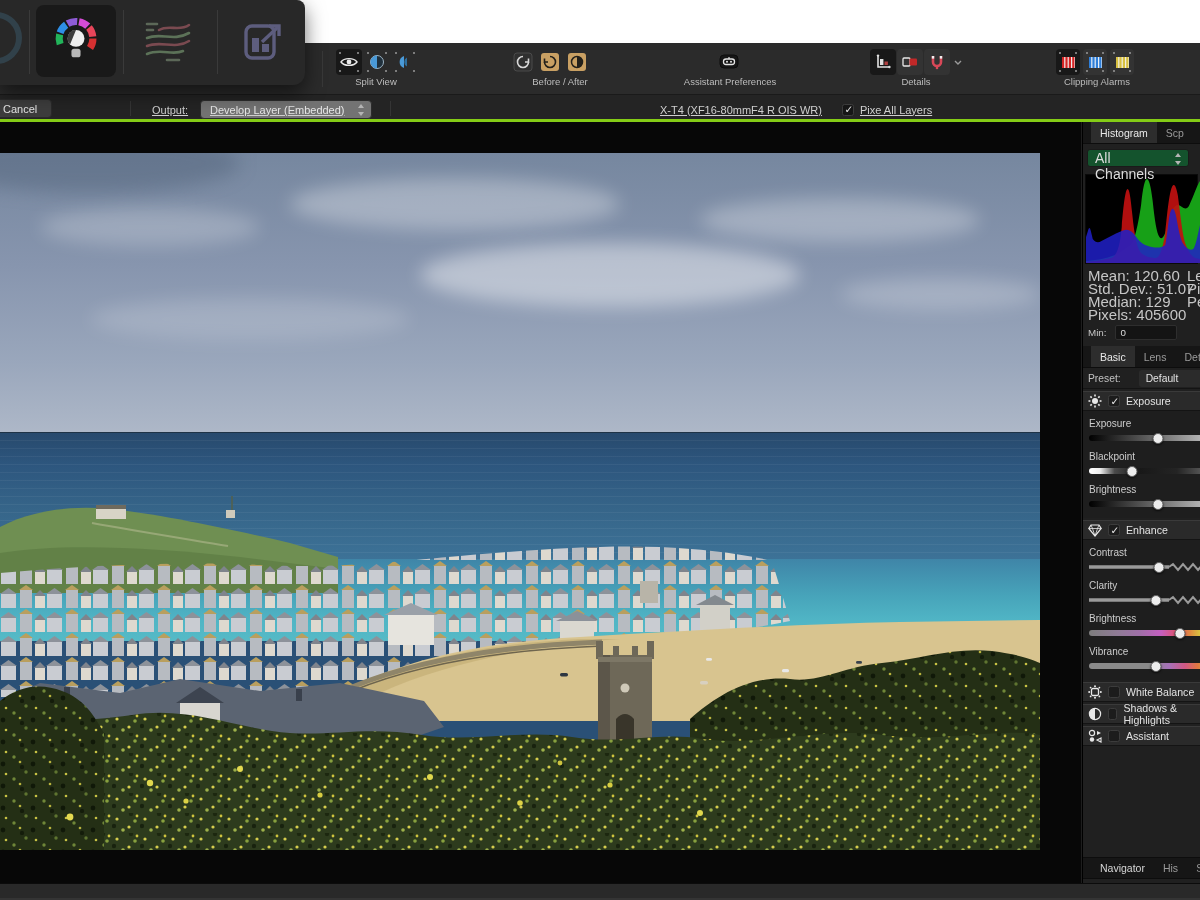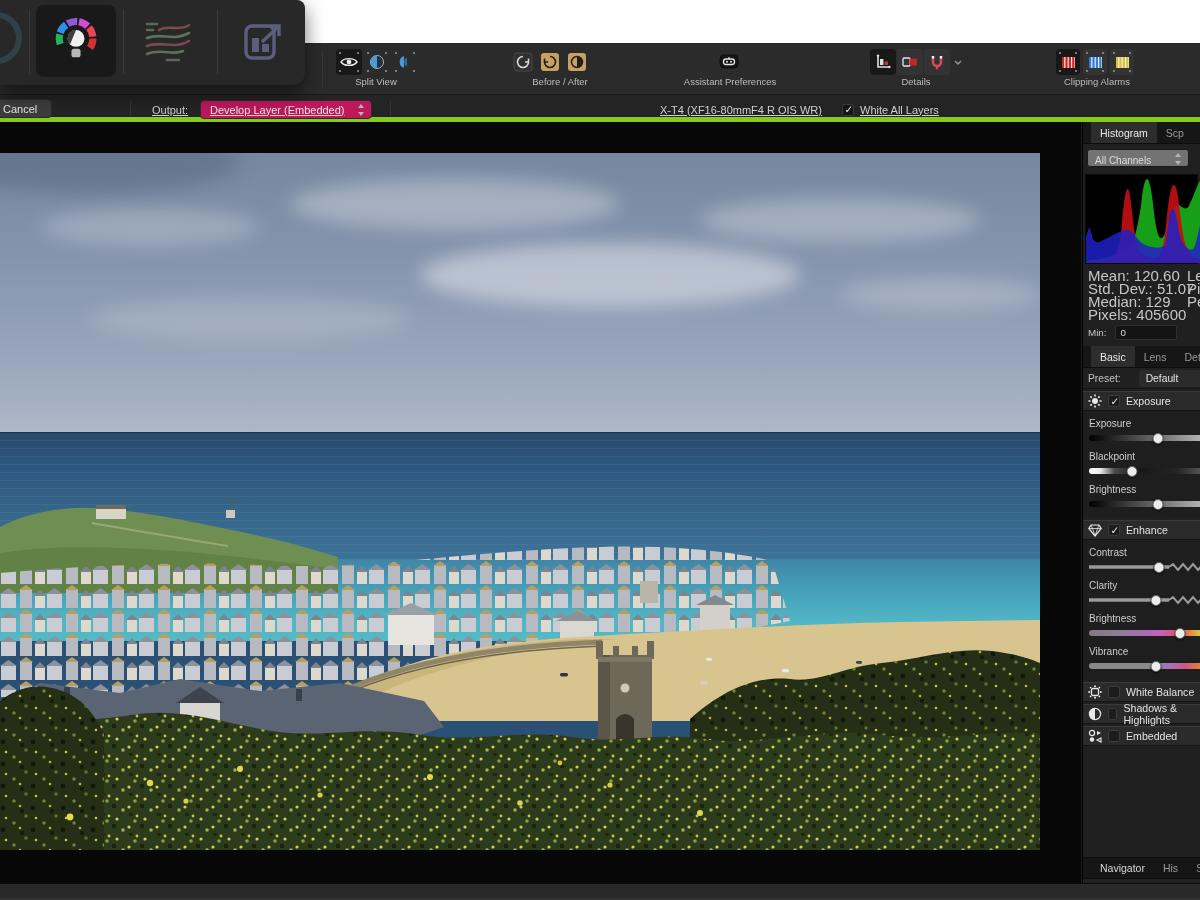--- a/index.html
+++ b/index.html
@@ -23,25 +23,25 @@
 
   
   .persona { position:absolute; left:0; top:0; width:305px; height:85px; background:#282828;
     border-radius:0 8px 12px 0; box-shadow:0 8px 20px rgba(0,0,0,.55); z-index:30; }
   .persona .sep { position:absolute; top:10px; width:1px; height:64px; background:#3a3a3a; }
   .persona-btn { position:absolute; top:5px; width:80px; height:72px; border-radius:8px; display:flex; align-items:center; justify-content:center; }
   .persona-btn.sel { background:#191919; }
   .persona-partial { position:absolute; left:-30px; top:12px; width:52px; height:52px; border-radius:50%; border:6px solid #31414a; }
 
   
-  .options { position:absolute; left:0; top:95px; width:1200px; height:27px; background:#242424; border-bottom:5px solid #84cc16; color:#cfcfcf; font-size:11px; }
+  .options { position:absolute; left:0; top:95px; width:1200px; height:27px; background:#242424; border-bottom:3px solid #84cc16; color:#cfcfcf; font-size:11px; }
   .opt-item { position:absolute; top:1px; height:27px; display:flex; align-items:center; white-space:nowrap;text-decoration:underline; }
   .btn-cancel { position:absolute; left:-12px; top:4px; height:19px; padding:0 14px; background:#3d3d3d; border:1px solid #2a2a2a; border-radius:4px; color:#e2e2e2; font-size:11px; display:flex; align-items:center; }
   .opt-div { position:absolute; top:6px; width:1px; height:15px; background:#141414; border-right:1px solid #353535; }
-  .dropdown { background:#be185d; border:1px solid #2c2c2c; border-radius:4px; height:19px; display:flex; align-items:center; padding:0 22px 0 9px; position:relative; color:#e6e6e6; }
+  .dropdown { background:#737373; border:1px solid #2c2c2c; border-radius:4px; height:19px; display:flex; align-items:center; padding:0 22px 0 9px; position:relative; color:#e6e6e6; }
   .ud { position:absolute; right:6px; top:3px; width:8px; height:12px; }
   .ud::before,.ud::after { content:""; position:absolute; left:1px; border-left:3.5px solid transparent; border-right:3.5px solid transparent; }
   .ud::before { top:0; border-bottom:4px solid #b5b5b5; }
   .ud::after { bottom:0; border-top:4px solid #b5b5b5; }
   .cb { width:12px; height:12px; background:#161616; border:1px solid #3c3c3c; border-radius:2.5px; position:relative; margin-right:6px; }
   .cb.on::after { content:"\2713"; position:absolute; left:1.5px; top:-1.5px; color:#e8e8e8; font-size:10.5px; }
 
   
   .canvas { position:absolute; left:0; top:122px; width:1081px; height:761px; background:#070707; }
   .rpanel { position:absolute; left:1082px; top:122px; width:118px; height:761px; background:#202020; border-left:1px solid #000; overflow:hidden; }
@@ -59,21 +59,21 @@
     background:linear-gradient(180deg,#3f85a8 0%,#47a4ba 45%,#50b5c5 75%,#55bac6 100%); }
   .scene { position:absolute; left:0; top:0; width:1040px; height:697px; }
 
   
   .tabbar { height:22px; background:#161616; display:flex; align-items:stretch; color:#9a9a9a; font-size:10.5px; border-bottom:1px solid #0d0d0d; }
   .tab { display:flex; align-items:center; padding:0 9px; white-space:nowrap; }
   .tab.sel { background:#2d2d2d; color:#eaeaea; }
   .handle { width:7px; margin:6px 3px 6px 5px; background:linear-gradient(90deg,#5a5a5a 0 2px,transparent 2px 4px,#5a5a5a 4px 6px); }
   .tabsep { width:1px; background:#0d0d0d; margin:3px 0; }
   .chan-row { padding:5px 4px 2px 4px; }
-  .select { background:#737373; border:1px solid #1a1a1a; border-radius:3px; height:18px; font-size:10px; color:#dcdcdc; display:flex; align-items:flex-end; padding:0 20px 0 7px; position:relative; width:102px; }
+  .select { background:#14532d; border:1px solid #1a1a1a; border-radius:3px; height:18px; font-size:14px; color:#dcdcdc; display:flex; align-items:flex-start; padding:0 20px 0 7px; position:relative; width:102px; }
   .hist-box { margin:5px 2px 0 2px; background:#000; height:90px; border:1px solid #0a0a0a; }
   .stats { padding:5px 0 0 5px; font-size:15px; color:#c6c6c6; line-height:13px; position:relative; }
   .stats-right { position:absolute; left:104px; top:5px; line-height:13px; }
   .min-row { display:flex; align-items:center; padding:4px 0 6px 5px; font-size:9.8px; color:#c6c6c6; }
   .min-input { width:62px; height:15px; background:#141414; border:1px solid #2e2e2e; border-radius:2px; color:#ddd; font-size:9.8px; padding-left:5px; display:flex; align-items:center; margin-left:8px; }
   .preset-row { height:21px; background:#202020; display:flex; align-items:center; font-size:10.3px; color:#c2c2c2; padding-left:5px; border-bottom:1px solid #141414; }
   .preset-val { background:#2b2b2b; height:17px; flex:1; margin-left:18px; display:flex; align-items:center; padding-left:7px; color:#e2e2e2; border-radius:3px 0 0 3px; }
   .sec-head { height:20px; background:#2a2a2a; border-top:1px solid #3a3a3a; border-bottom:1px solid #141414; display:flex; align-items:center; padding-left:5px; font-size:10.6px; color:#e3e3e3; gap:6px; margin-top:2px; }
   .sec-head .cb { margin-right:0; background:#1c1c1c; }
   .sliders { background:#1e1e1e; padding:7px 0 6px 6px; }
@@ -275,21 +275,21 @@
         <span>Develop Layer (Embedded)</span>
         <span class="ud"></span>
       </div>
     </div>
     <div class="opt-div" style="left:390px"></div>
 
 
     <div class="opt-item" style="left:660px">X-T4 (XF16-80mmF4 R OIS WR)</div>
     <div class="opt-item" style="left:842px">
       <span class="cb on"></span>
-      <span>White All Layers</span>
+      <span>Pixe All Layers</span>
     </div>
   </div>
 
   <div class="canvas">
     <div class="photo">
       <div class="sky"></div>
       <div class="cloud" style="left:40px;top:55px;width:220px;height:38px;background:rgba(255,255,255,.22)"></div>
       <div class="cloud" style="left:290px;top:25px;width:330px;height:52px;background:rgba(255,255,255,.3)"></div>
       <div class="cloud" style="left:420px;top:90px;width:380px;height:64px;background:rgba(255,255,255,.42)"></div>
       <div class="cloud" style="left:700px;top:45px;width:280px;height:44px;background:rgba(255,255,255,.28)"></div>
@@ -588,21 +588,21 @@
     <div class="sec-head">
       <span class="icon">
         <svg width="14" height="14" viewBox="0 0 14 14">
             <circle cx="4" cy="4" r="2.6" fill="none" stroke="#e8e8e8" stroke-width="1.2"></circle>
             <polygon points="9,2 13,4 9,6" fill="#e8e8e8"></polygon>
             <circle cx="4" cy="10.5" r="2.2" fill="#e8e8e8"></circle>
             <polygon points="13,9 9,11 13,13" fill="none" stroke="#e8e8e8" stroke-width="1.1"></polygon>
           </svg>
       </span>
       <span class="cb"></span>
-      <span>Embedded</span>
+      <span>Assistant</span>
     </div>
 
     <div class="bottom-tabs">
       <div class="tabbar" style="border-top:1px solid #0d0d0d">
         <span class="handle"></span>
         <span class="tab" style="color:#d6d6d6">Navigator</span>
         <span class="tab">His</span>
         <span class="tabsep"></span>
         <span class="tab">Snp</span>
       </div>

